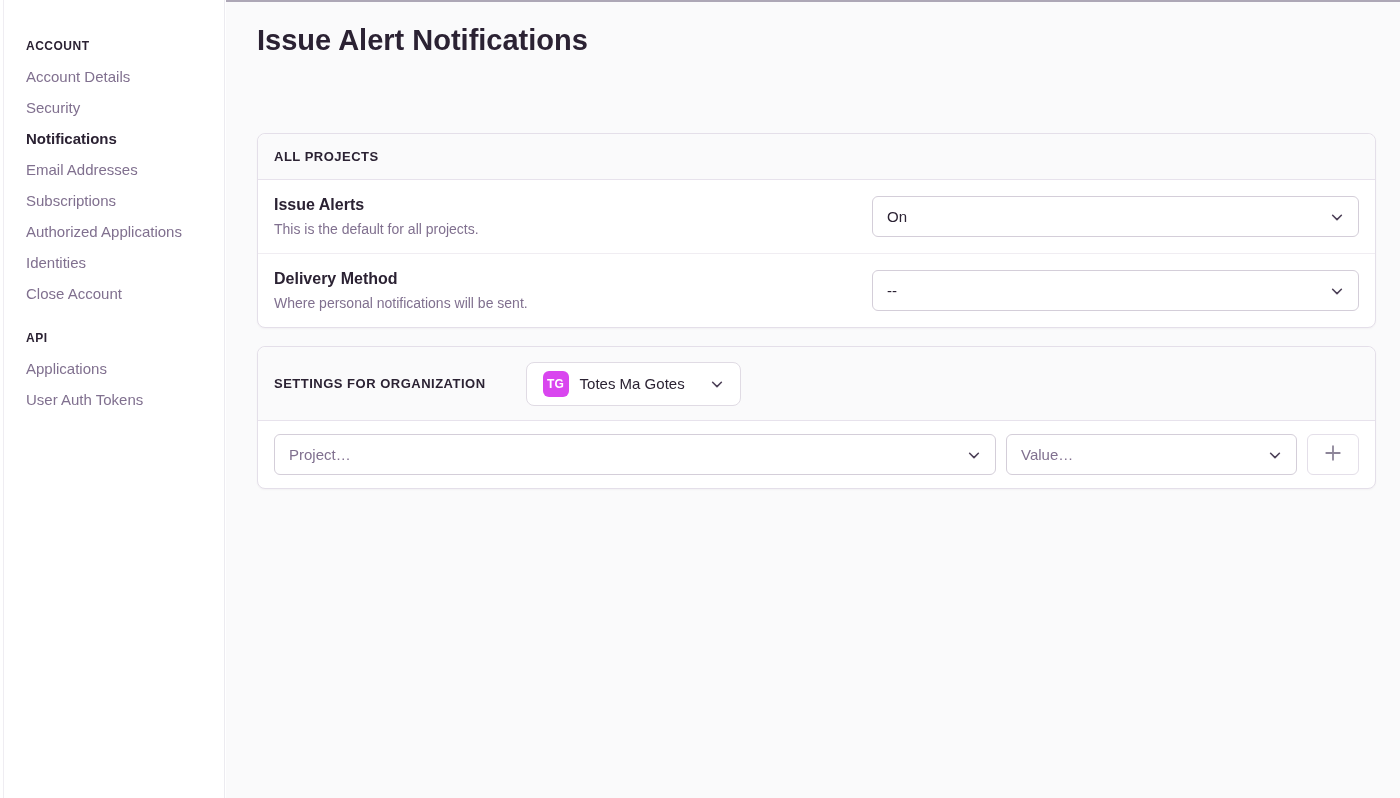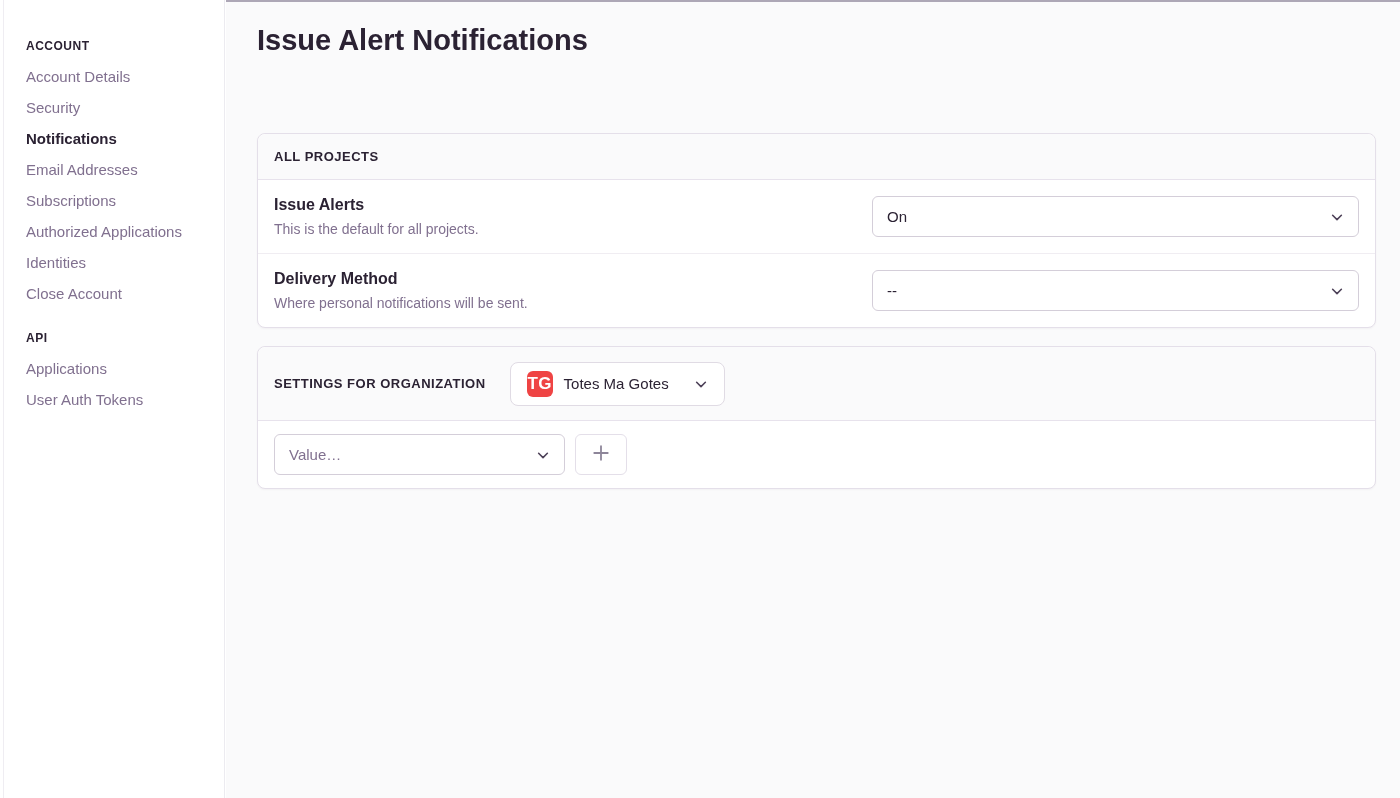--- a/index.html
+++ b/index.html
@@ -65,21 +65,21 @@
   .panel-header {
     background:#fafafb;
     border-bottom:1px solid #e7e2ec;
     border-radius:8px 8px 0 0;
     padding:0 16px;
     display:flex; align-items:center;
     font-size:13px; font-weight:700; letter-spacing:0.5px;
     color:#2b2233; text-transform:uppercase;
   }
   .panel-1 .panel-header { height:46px; }
-  .panel-2 .panel-header { height:74px; gap:24px; }
+  .panel-2 .panel-header { height:74px; gap:40px; }
 
   .field-row {
     display:flex; align-items:center; justify-content:space-between;
     padding:16px;
   }
   .field-row + .field-row { border-top:1px solid #f0edf2; }
   .field-label { font-size:16px; font-weight:700; color:#2b2233; }
   .field-desc  { font-size:14px; color:#80708f; margin-top:7px; }
 
   .select {
@@ -97,22 +97,22 @@
   .org-dropdown {
     height:44px; background:#ffffff;
     border:1px solid #e0dbe4; border-radius:8px;
     display:flex; align-items:center; gap:11px;
     padding:0 16px; cursor:pointer;
     font-size:15px; font-weight:400; letter-spacing:0; text-transform:none;
     color:#2b2233;
   }
   .org-badge {
     width:26px; height:26px; border-radius:6px;
-    background:#ef4444; color:#ffffff;
-    font-size:17px; font-weight:700;
+    background:#d946ef; color:#ffffff;
+    font-size:12px; font-weight:700;
     display:flex; align-items:center; justify-content:center;
     letter-spacing:0.3px;
   }
   .org-dropdown .chev { margin-left:14px; color:#4d4158; display:flex; }
 
   
   .filter-row {
     display:flex; align-items:center; gap:10px;
     padding:13px 16px;
   }
@@ -192,20 +192,28 @@
           <span>Totes Ma Gotes</span>
           <span class="chev">
             <svg width="14" height="14" viewBox="0 0 16 16">
                 <path d="M3 6l5 5 5-5" fill="none" stroke="currentColor" stroke-width="1.8" stroke-linecap="round" stroke-linejoin="round"></path>
               </svg>
           </span>
         </div>
       </div>
 
       <div class="filter-row">
+        <div class="select project-select">
+          <span class="placeholder">Project…</span>
+          <span class="chev">
+            <svg width="14" height="14" viewBox="0 0 16 16">
+                <path d="M3 6l5 5 5-5" fill="none" stroke="currentColor" stroke-width="1.8" stroke-linecap="round" stroke-linejoin="round"></path>
+              </svg>
+          </span>
+        </div>
         <div class="select value-select">
           <span class="placeholder">Value…</span>
           <span class="chev">
             <svg width="14" height="14" viewBox="0 0 16 16">
                 <path d="M3 6l5 5 5-5" fill="none" stroke="currentColor" stroke-width="1.8" stroke-linecap="round" stroke-linejoin="round"></path>
               </svg>
           </span>
         </div>
         <div class="add-button">
           <span>

